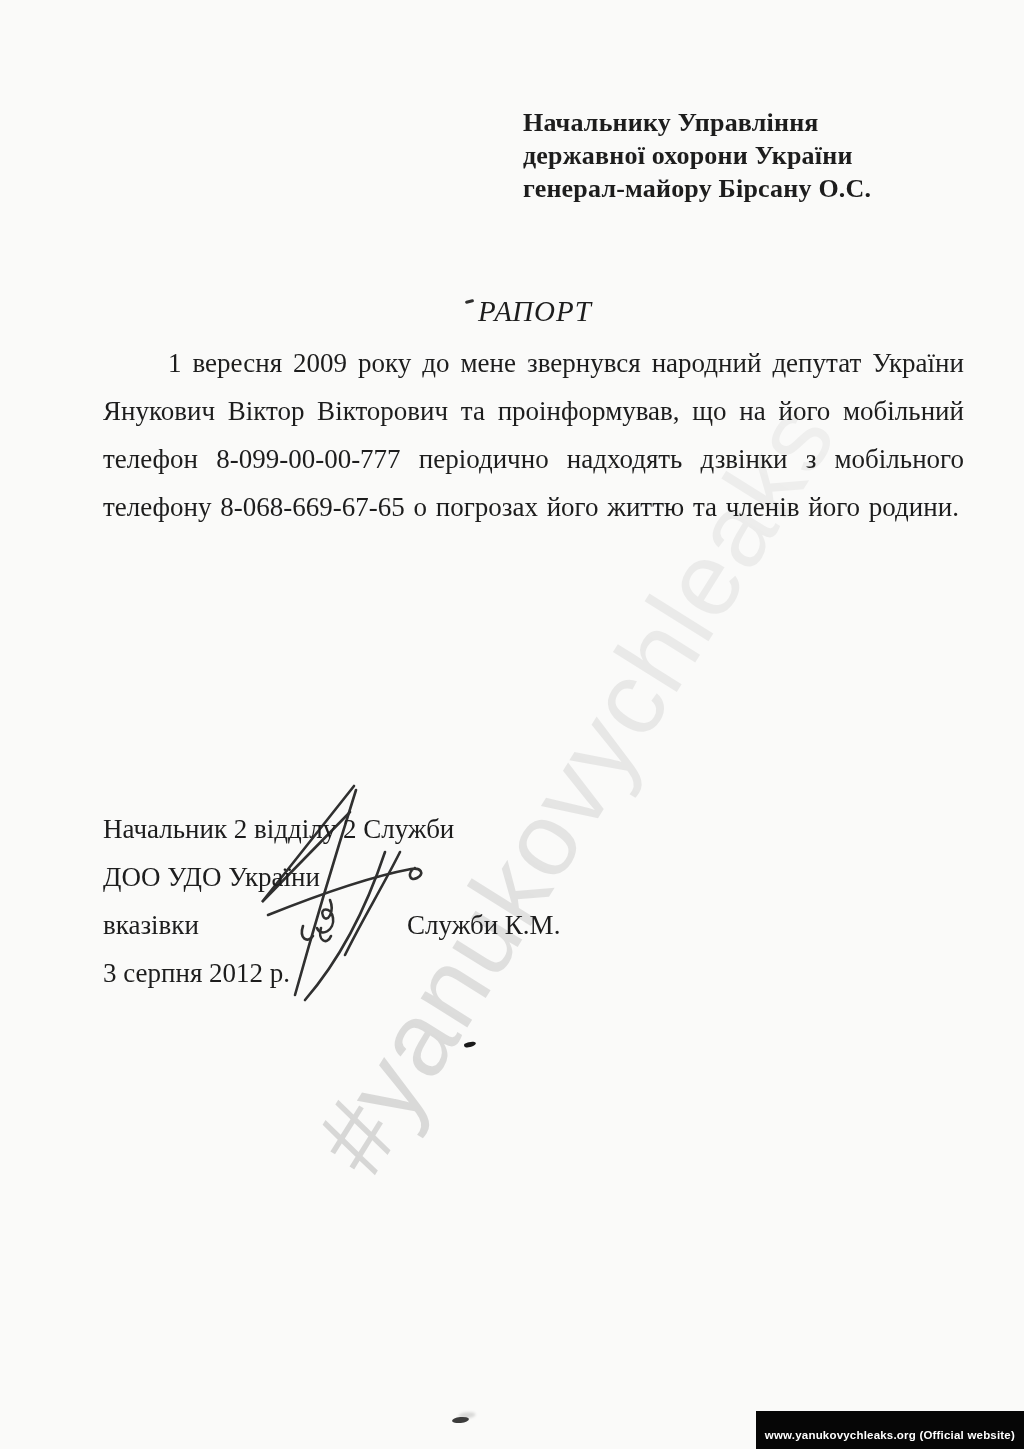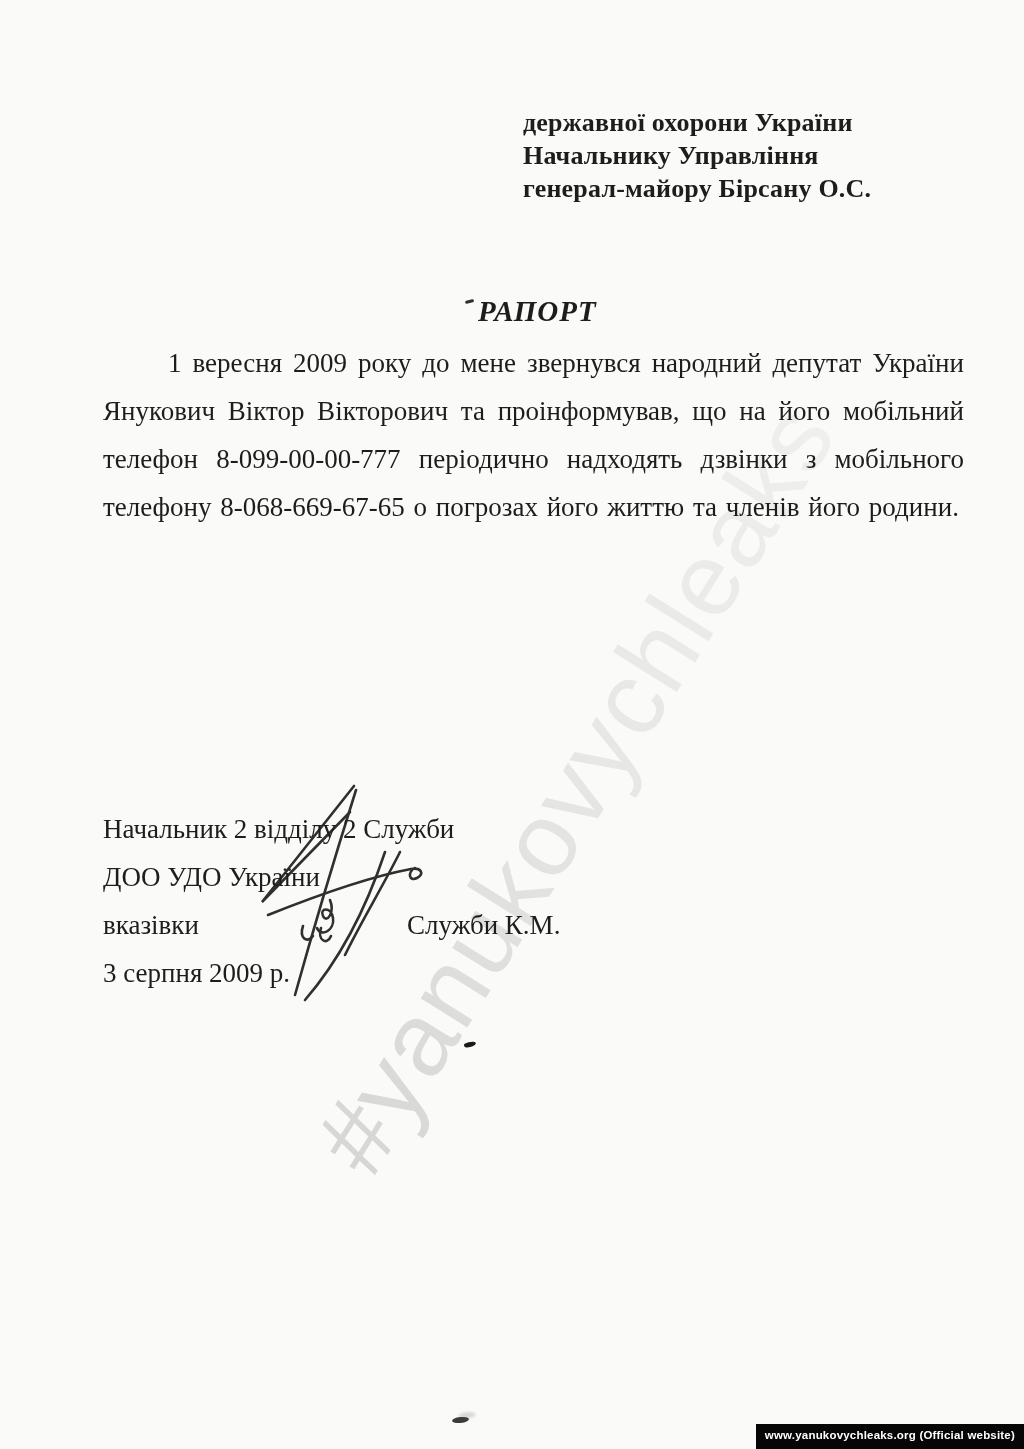--- a/index.html
+++ b/index.html
@@ -59,21 +59,21 @@
     width: 9px;
     height: 3px;
     background: #2f2f2f;
     border-radius: 2px;
     transform: rotate(-14deg);
   }
   .doc-title {
     margin: 0;
     padding-left: 14px;
     font-size: 29px;
-    font-weight: 700;
+    font-weight: 400;
     font-style: italic;
     letter-spacing: 1px;
   }
 
   .body-text {
     position: absolute;
     left: 103px;
     top: 339px;
     width: 861px;
     font-size: 27px;
@@ -134,54 +134,54 @@
   .footer-badge {
     position: absolute;
     right: 0;
     bottom: 0;
     background: #060606;
     color: #ffffff;
     font-family: "Liberation Sans", sans-serif;
     font-size: 11.5px;
     font-weight: 700;
     letter-spacing: 0.2px;
-    padding: 5px 9px 8px 9px;
+    padding: 18px 9px 8px 9px;
     white-space: nowrap;
   }
 </style>
 </head>
 <body>
 
 <div class="page">
 
   <div class="watermark">#yanukovychleaks</div>
 
   <div class="recipient">
+    <div>Начальнику Управління</div>
     <div>державної охорони України</div>
-    <div>Начальнику Управління</div>
     <div>генерал-майору Бірсану О.С.</div>
   </div>
 
   <div class="title-wrap">
     <span class="title-tick"></span>
     <h1 class="doc-title">РАПОРТ</h1>
   </div>
 
   <div class="body-text">
     <p>1 вересня 2009 року до мене звернувся народний депутат України Янукович Віктор Вікторович та проінформував, що на його мобільний телефон 8-099-00-00-777 періодично надходять дзвінки з мобільного телефону 8-068-669-67-65 о погрозах його життю та членів його родини.</p>
   </div>
 
   <div class="sig-block">
     <div>Начальник 2 відділу 2 Служби</div>
     <div>ДОО УДО України</div>
     <div class="sig-row">
       <span>вказівки</span>
       <span class="sig-name">Служби К.М.</span>
     </div>
-    <div>3 серпня 2009 р.</div>
+    <div>3 серпня 2012 р.</div>
   </div>
 
   <svg class="signature-svg" viewBox="0 0 190 245" xmlns="http://www.w3.org/2000/svg" fill="none" stroke="#1f1f1f" stroke-width="2.6" stroke-linecap="round" opacity="0.92">
     <path d="M111,20 L19,136 L107,46"></path>
     <path d="M113,24 C96,78 74,150 52,229"></path>
     <path d="M142,86 C124,140 100,190 62,234"></path>
     <path d="M25,149 C60,135 120,112 168,103 C178,101 182,108 174,112 C166,116 164,106 172,102"></path>
     <path d="M157,86 C140,120 118,156 102,189"></path>
     <path d="M87,134 C92,146 84,158 80,150 C76,142 88,140 90,152 C92,164 78,172 74,162"></path>
     <path d="M60,160 C56,172 64,178 70,170"></path>

